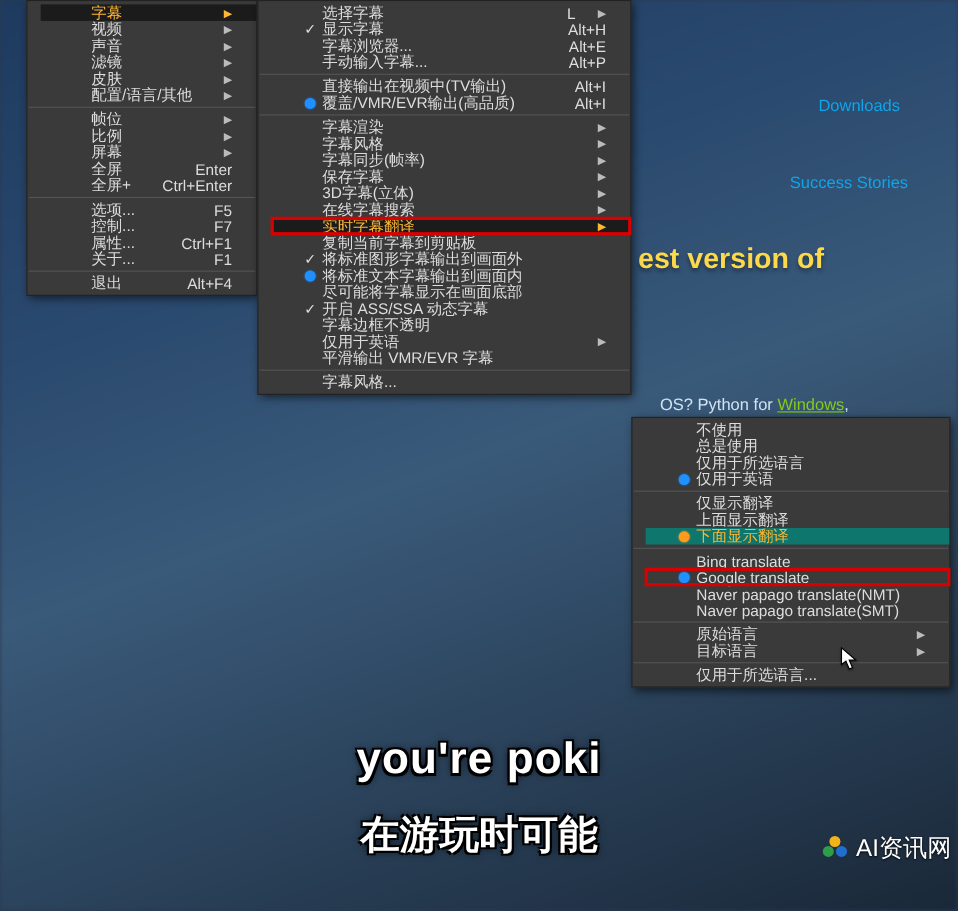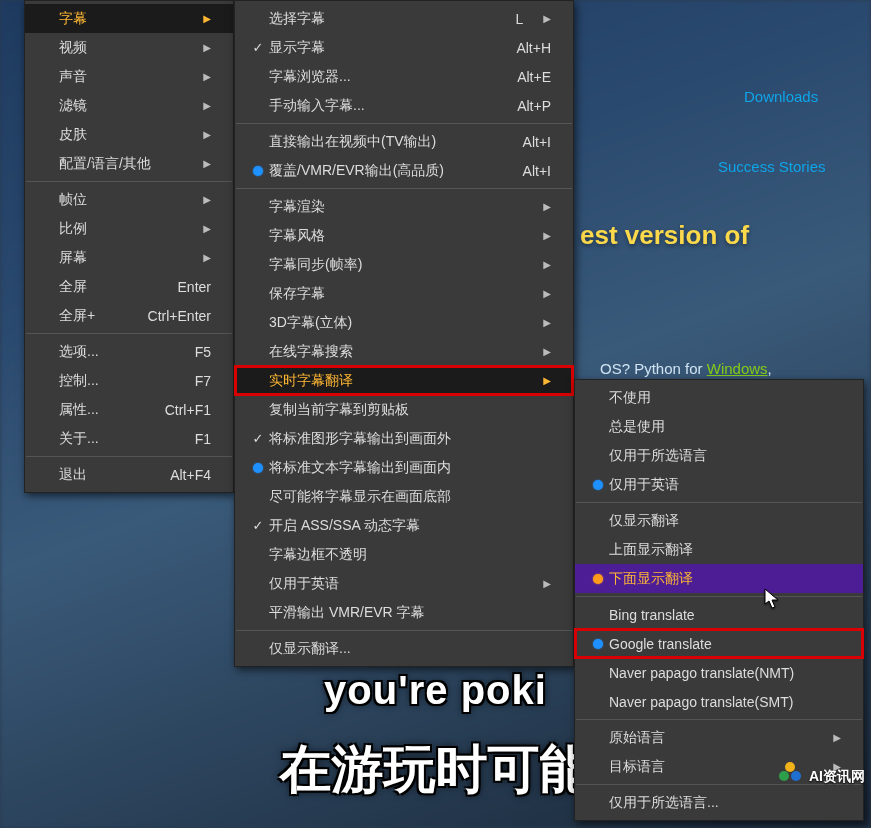--- a/index.html
+++ b/index.html
@@ -26,65 +26,66 @@
     background: #3a3a3a;
     border: 1px solid #222;
     box-shadow: 2px 3px 8px rgba(0,0,0,.6);
     font-size: 14px;
     color: #ddd;
     padding: 3px 0;
   }
   .menu-item {
     display: flex;
     align-items: center;
-    height: 29px;
-    padding: 0 22px 0 12px;
+    height: 15px;
+    padding: 0 22px 0 24px;
     white-space: nowrap;
     cursor: default;
+    margin-left: 12px;
   }
   .menu-item.highlight-arrow { background: #1b1b1b; color: #ffb733; }
   .menu-item.highlight-arrow .arrow { color: #ffb733; }
-  .menu-item.highlight { background: #4c1d95; }
+  .menu-item.highlight { background: #0f766e; }
   .menu-item.highlight .label, .menu-item.highlight .accel { color: #ffb733; }
   .menu-item.red-box { outline: 3px solid #d80000; outline-offset: -2px; }
 
   .check-col { width: 22px; display: flex; justify-content: center; align-items: center; flex: 0 0 22px; }
   .label { flex: 1 1 auto; }
   .accel { flex: 0 0 auto; margin-left: 20px; color: #ddd; text-align: right; }
   .arrow { flex: 0 0 auto; margin-left: 20px; color: #bbb; font-size: 10px; }
   .sep { height: 1px; background: #555; margin: 3px 1px; }
 
   .check-mark { color: #ddd; font-size: 13px; }
   .radio-dot { width: 10px; height: 10px; border-radius: 50%; background: #1e90ff; box-shadow: 0 0 2px rgba(30,144,255,.8); }
   .radio-orange { background: #ff9a1a; box-shadow: 0 0 2px rgba(255,154,26,.8); }
 
   .cursor { position: absolute; width: 16px; height: 22px; pointer-events:none; }
   .cursor svg { filter: drop-shadow(0 1px 1px rgba(0,0,0,.6)); }
 
   .watermark {
     position: absolute;
     right: 6px; bottom: 42px;
-    display: flex; align-items: flex-end; gap: 6px;
-    color: #fff; font-size: 14px; font-weight: 700;
+    display: flex; align-items: center; gap: 6px;
+    color: #fff; font-size: 22px; font-weight: 400;
     text-shadow: 0 1px 2px #000;
   }
   .wm-icon { width: 26px; height: 26px; }
 </style>
 </head>
 <body>
 
 <div class="bg"></div>
 <div class="bg-nav" style="left:744px; top:88px;">Downloads</div>
 <div class="bg-nav" style="left:718px; top:158px;">Success Stories</div>
 <div class="bg-text" style="left:580px; top:220px;">est version of</div>
 <div class="bg-nav" style="left:600px; top:360px; color:#cfe3f2;">
   <span>OS? Python for</span> <span style="color:#84cc16; text-decoration:underline;">Windows</span><span>,</span>
 </div>
 <div class="subtitle-line" style="top:668px; font-size:40px; letter-spacing:1px;">you're poki</div>
-<div class="subtitle-line" style="top:735px; font-size:52px;">在游玩时可能</div>
+<div class="subtitle-line" style="top:735px; font-size:36px;">在游玩时可能</div>
 
 <div class="menu" id="menu1" style="left:24px; top:0px; width:210px;">
     <div class="menu-item highlight-arrow">
       <span class="check-col"></span>
       <span class="label">字幕</span>
       <span class="arrow">▶</span>
     </div>
     <div class="menu-item">
       <span class="check-col"></span>
       <span class="label">视频</span>
@@ -273,21 +274,21 @@
       <span class="label">仅用于英语</span>
       <span class="arrow">▶</span>
     </div>
     <div class="menu-item">
       <span class="check-col"></span>
       <span class="label">平滑输出 VMR/EVR 字幕</span>
     </div>
     <div class="sep"></div>
     <div class="menu-item">
       <span class="check-col"></span>
-      <span class="label">仅显示翻译...</span>
+      <span class="label">字幕风格...</span>
     </div>
   </div>
 
 <div class="menu" id="menu3" style="left:574px; top:379px; width:290px;">
     <div class="menu-item">
       <span class="check-col"></span>
       <span class="label">不使用</span>
     </div>
     <div class="menu-item">
       <span class="check-col"></span>

